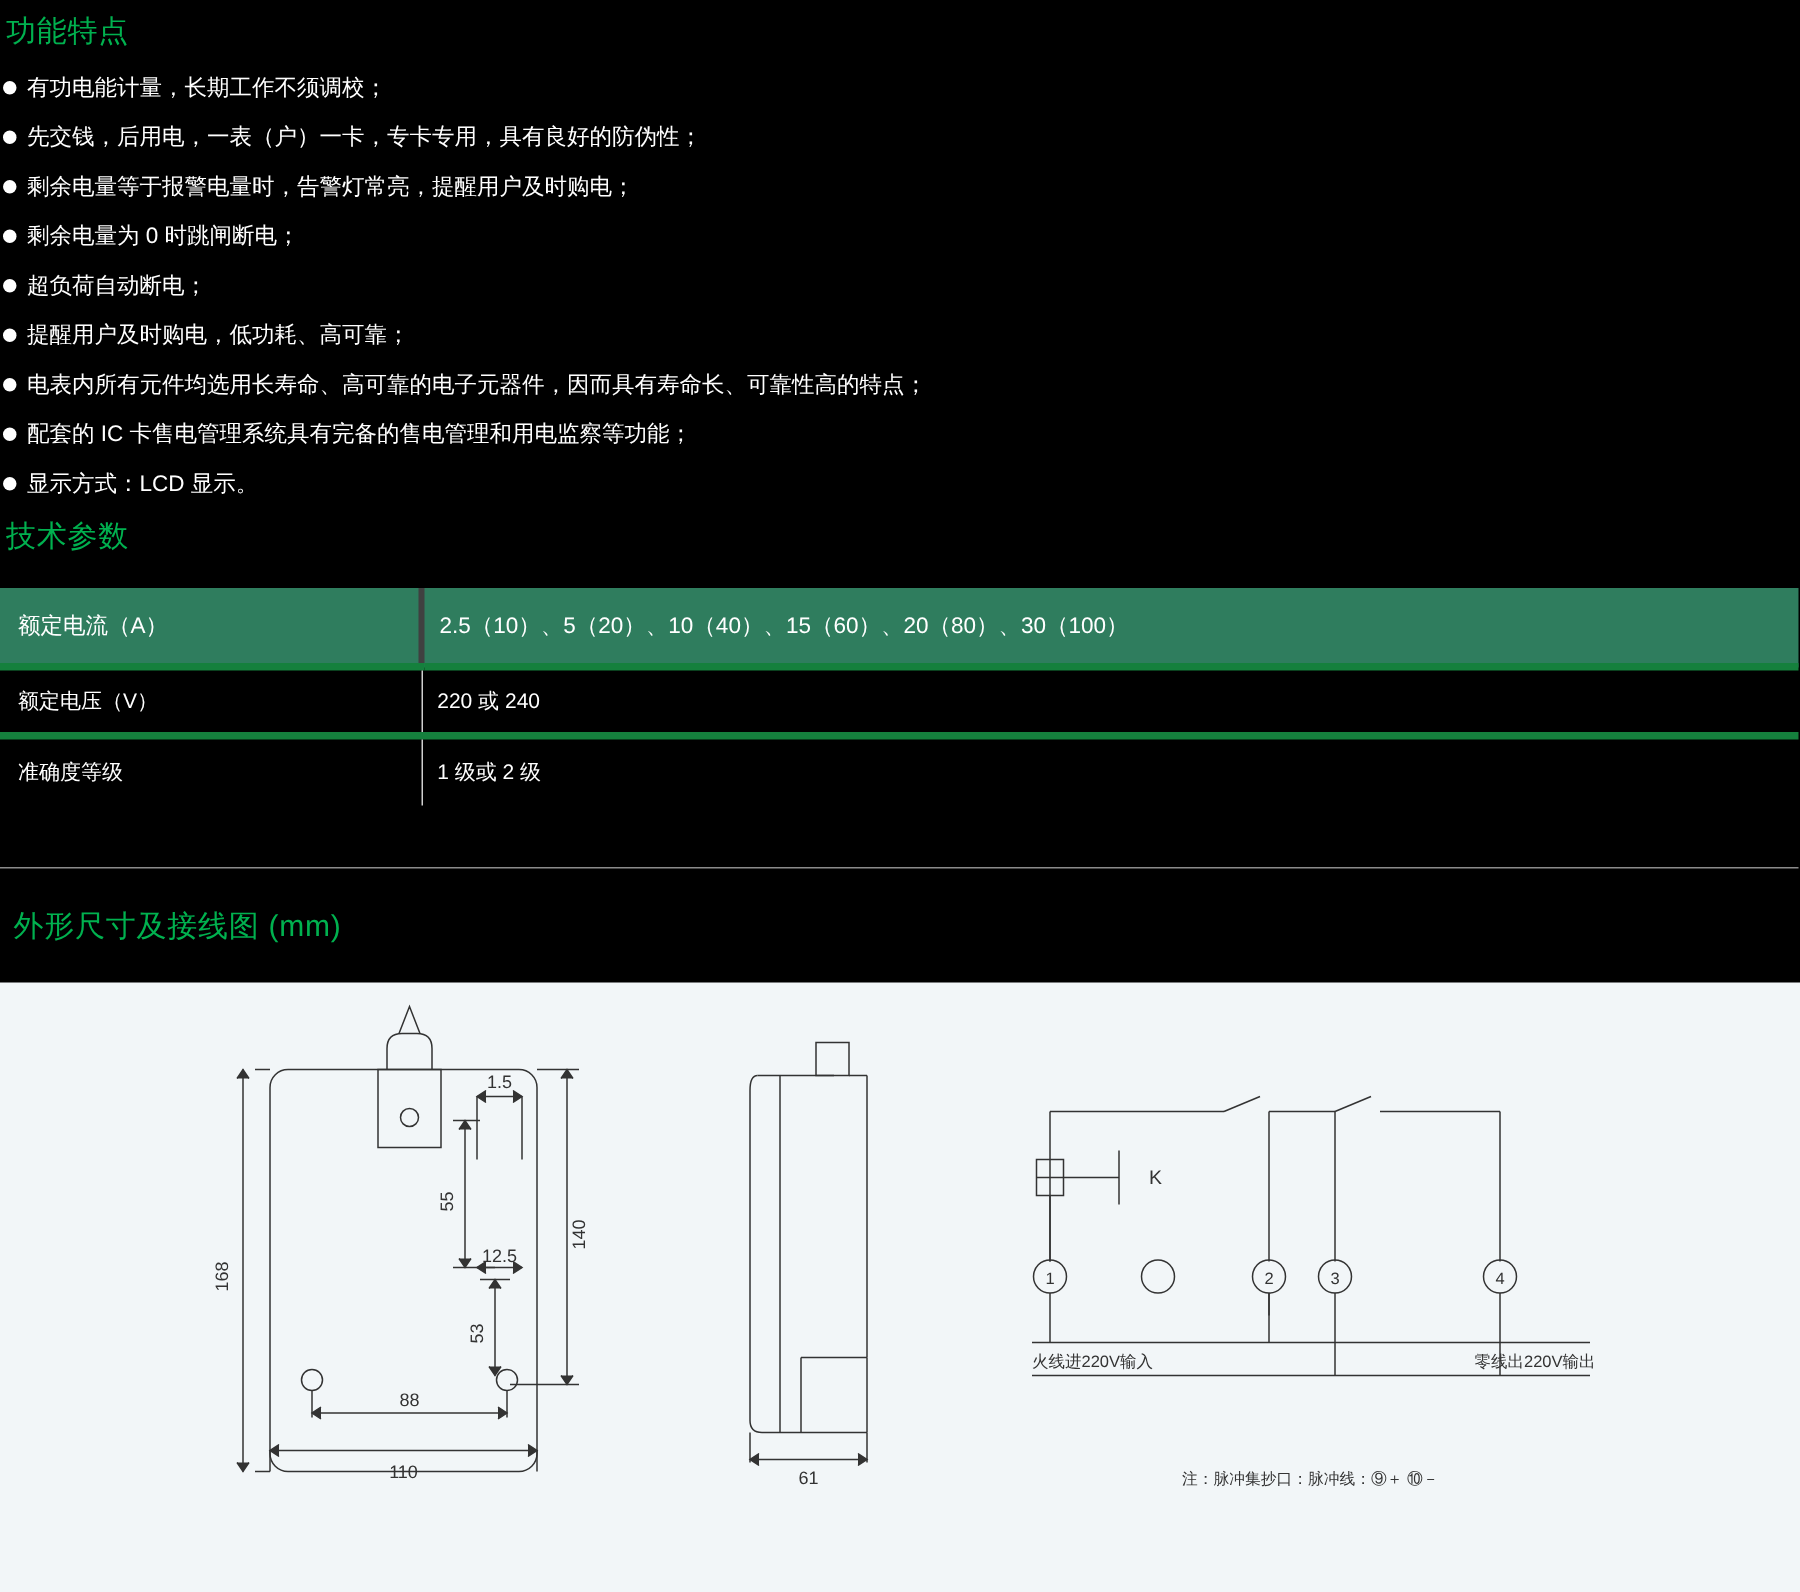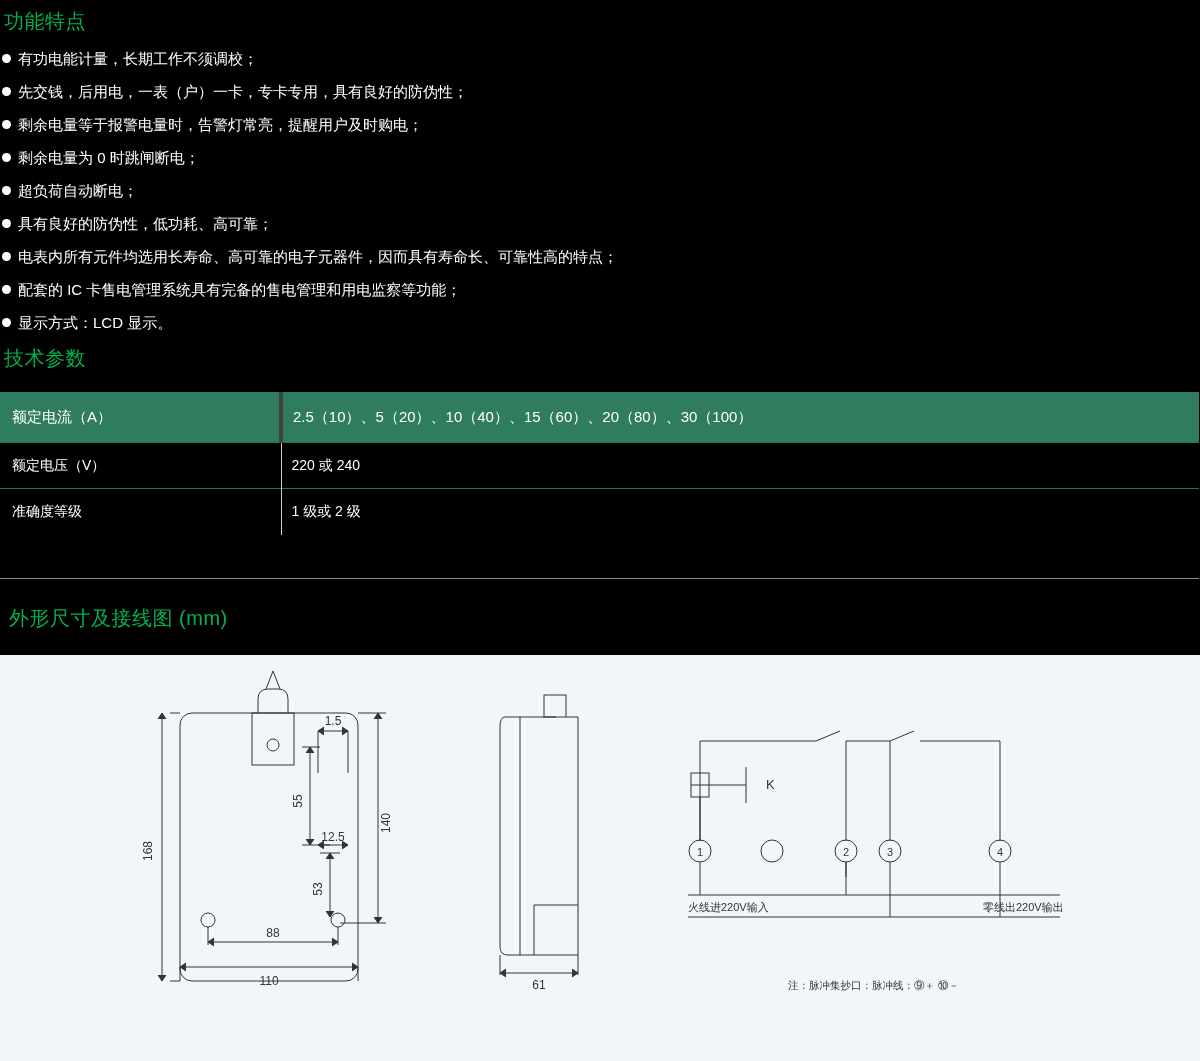--- a/index.html
+++ b/index.html
@@ -63,21 +63,21 @@
     text-align:left;
     padding:0 10px;
   }
   .spec-table tr.row-head td{
     background:#2f7d5e;
     font-size:15px;
     height:48px;
   }
   .spec-table tr.row-head td.label{border-right:4px solid #404040;}
   .spec-table tr.sep td{
-    border-top:1px solid #15803d;
+    border-top:5px solid #15803d;
   }
 
   
   .drawing{
     position:absolute;left:0;top:655px;
     width:1200px;height:406px;
     background:#f2f6f8;
   }
   .drawing svg{display:block;}
   .dw-label{font-family:"Liberation Sans",sans-serif;}
@@ -105,21 +105,21 @@
     <div class="feat-item">
       <span class="bullet"></span>
       <span>剩余电量为 0 时跳闸断电；</span>
     </div>
     <div class="feat-item">
       <span class="bullet"></span>
       <span>超负荷自动断电；</span>
     </div>
     <div class="feat-item">
       <span class="bullet"></span>
-      <span>具有良好的防伪性，低功耗、高可靠；</span>
+      <span>提醒用户及时购电，低功耗、高可靠；</span>
     </div>
     <div class="feat-item">
       <span class="bullet"></span>
       <span>电表内所有元件均选用长寿命、高可靠的电子元器件，因而具有寿命长、可靠性高的特点；</span>
     </div>
     <div class="feat-item">
       <span class="bullet"></span>
       <span>配套的 IC 卡售电管理系统具有完备的售电管理和用电监察等功能；</span>
     </div>
     <div class="feat-item">

